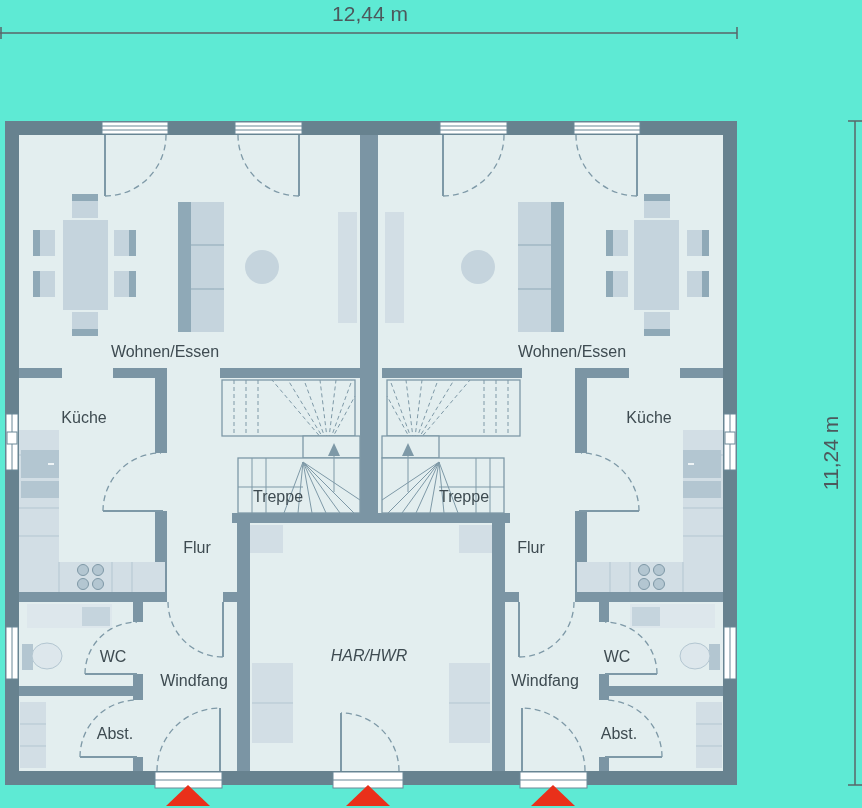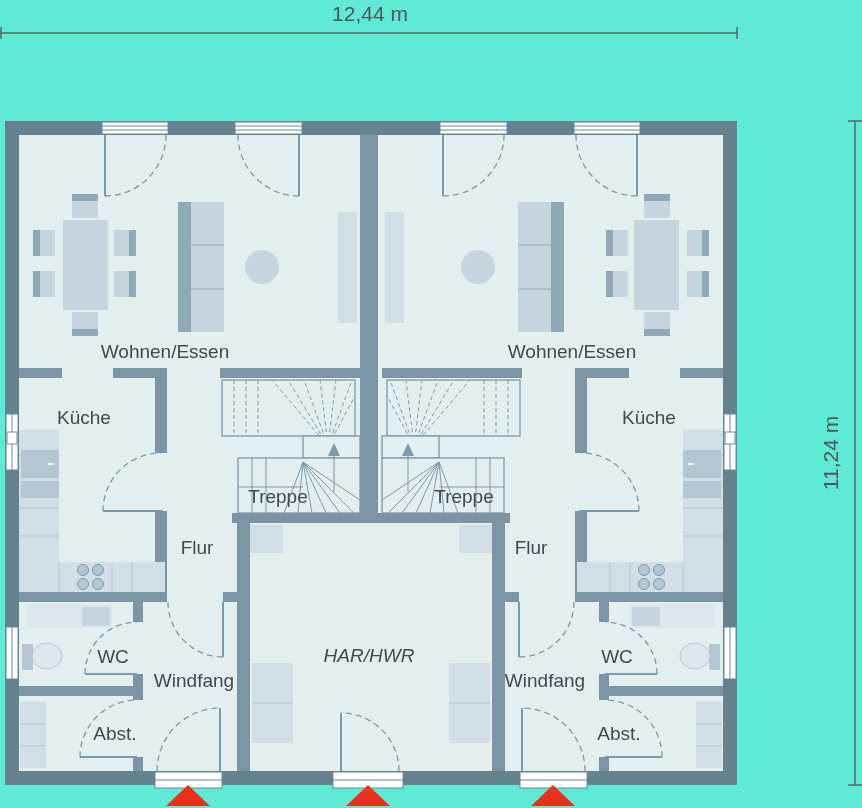--- a/index.html
+++ b/index.html
@@ -1,19 +1,19 @@
 <!DOCTYPE html>
 <html style="--wall-exterior: #67828f; --wall-interior: #7b95a4; --floor: #e3eeef; --furniture: #c5d4dd; --furniture-accent: #8fa9b7; --counter: #d2dee5; --appliance: #b3c6d1; --fixture: #dde7ec; --stair-line: #7e99a7; --door-line: #7e99a7; --window-frame: #6b8897; --label-text: #3e4b51; --dimension-text: #4d585c; --dimension-line: #5a6569; --entrance-marker: #e9301a;"><head>
 <meta charset="utf-8">
 <style>
   html,body{margin:0;padding:0;background:#fff;}
   body{width:862px;height:808px;font-family:"Liberation Sans",sans-serif;}
   .canvas{position:relative;width:862px;height:808px;background:#5eead4;overflow:hidden;}
   svg{position:absolute;left:0;top:0;}
-  .lbl{position:absolute;transform:translate(-50%,-50%);font-size:19px;color:var(--label-text);
+  .lbl{position:absolute;transform:translate(-50%,-50%);font-size:16px;color:var(--label-text);
        white-space:nowrap;letter-spacing:0;}
   .dim{font-size:21px;color:var(--dimension-text);}
   .dim-v{transform:translate(-50%,-50%) rotate(-90deg);}
 </style>
 </head>
 <body>
 
 <div class="canvas">
 
 <svg width="862" height="808" viewBox="0 0 862 808">

